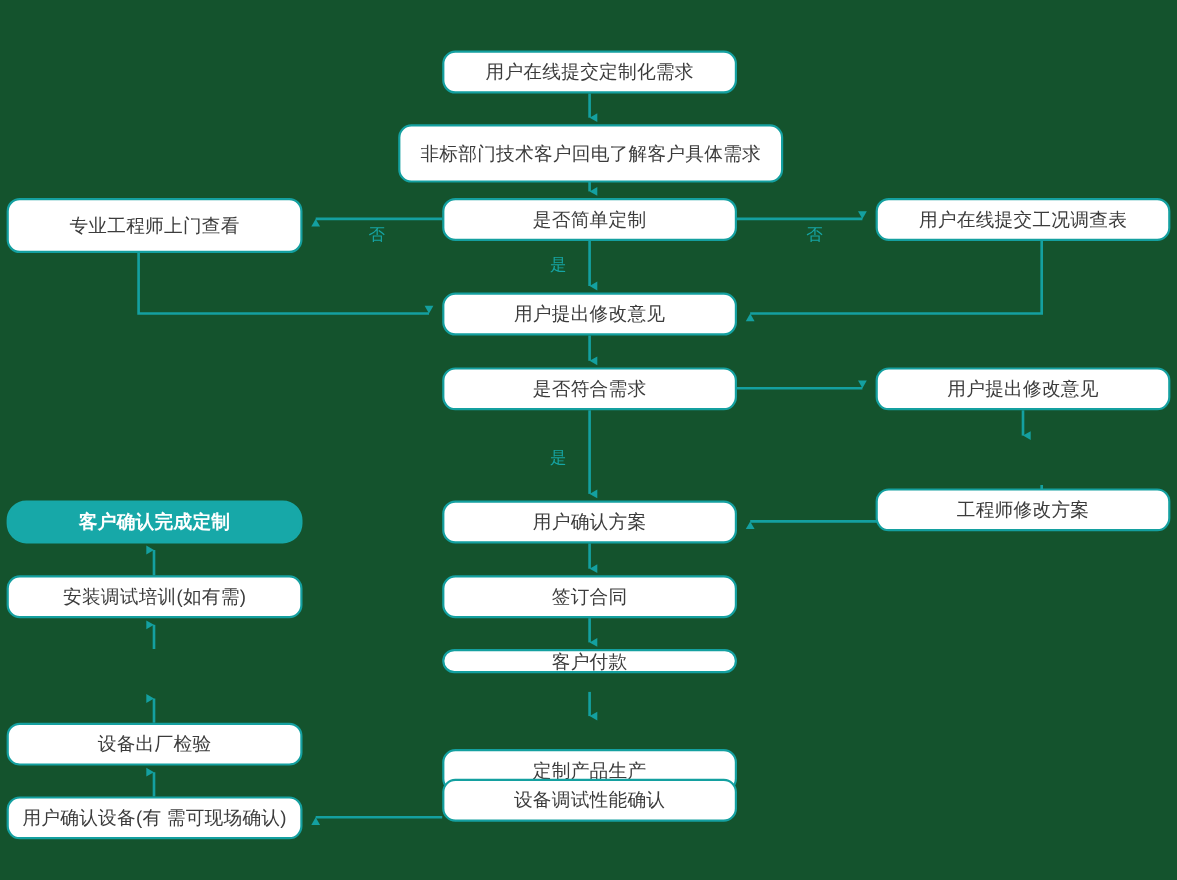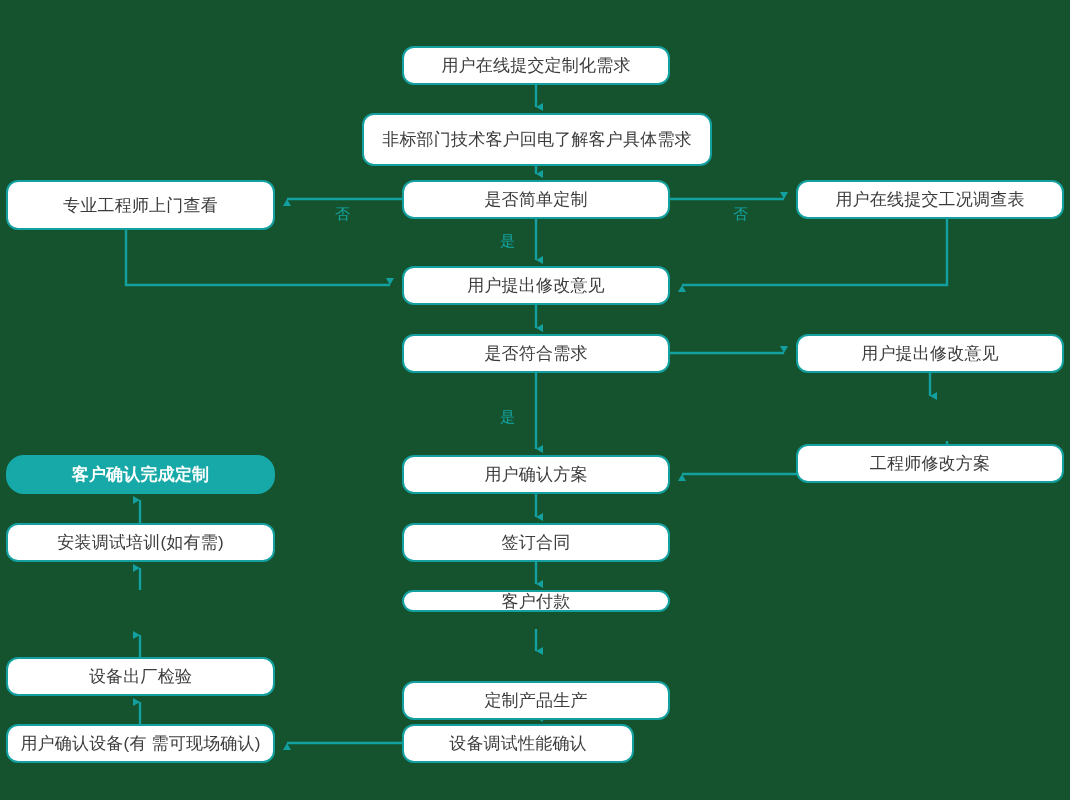--- a/index.html
+++ b/index.html
@@ -136,21 +136,21 @@
   <div class="node" style="left:796px; top:402px; width:268px; height:39px;margin-top:42px;">工程师修改方案</div>
 
   <div class="node" style="left:402px; top:455px; width:268px; height:39px;">用户确认方案</div>
 
   <div class="node" style="left:402px; top:523px; width:268px; height:39px;">签订合同</div>
 
   <div class="node" style="left:402px; top:590px; width:268px; height:22px;">客户付款</div>
 
   <div class="node" style="left:402px; top:657px; width:268px; height:39px;margin-top:24px;">定制产品生产</div>
 
-  <div class="node" style="left:402px; top:724px; width:232px; height:39px;">设备调试性能确认</div>
+  <div class="node" style="left:402px; top:708px; width:268px; height:39px;">设备调试性能确认</div>
 
   <div class="node" style="left:6px; top:724px; width:269px; height:39px;">用户确认设备(有 需可现场确认)</div>
 
   <div class="node" style="left:6px; top:657px; width:269px; height:39px;">设备出厂检验</div>
 
 
   <div class="node" style="left:6px; top:523px; width:269px; height:39px;">安装调试培训(如有需)</div>
 
   <div class="node highlight" style="left:6px; top:455px; width:269px; height:39px;border-radius:18px;">客户确认完成定制</div>
 

